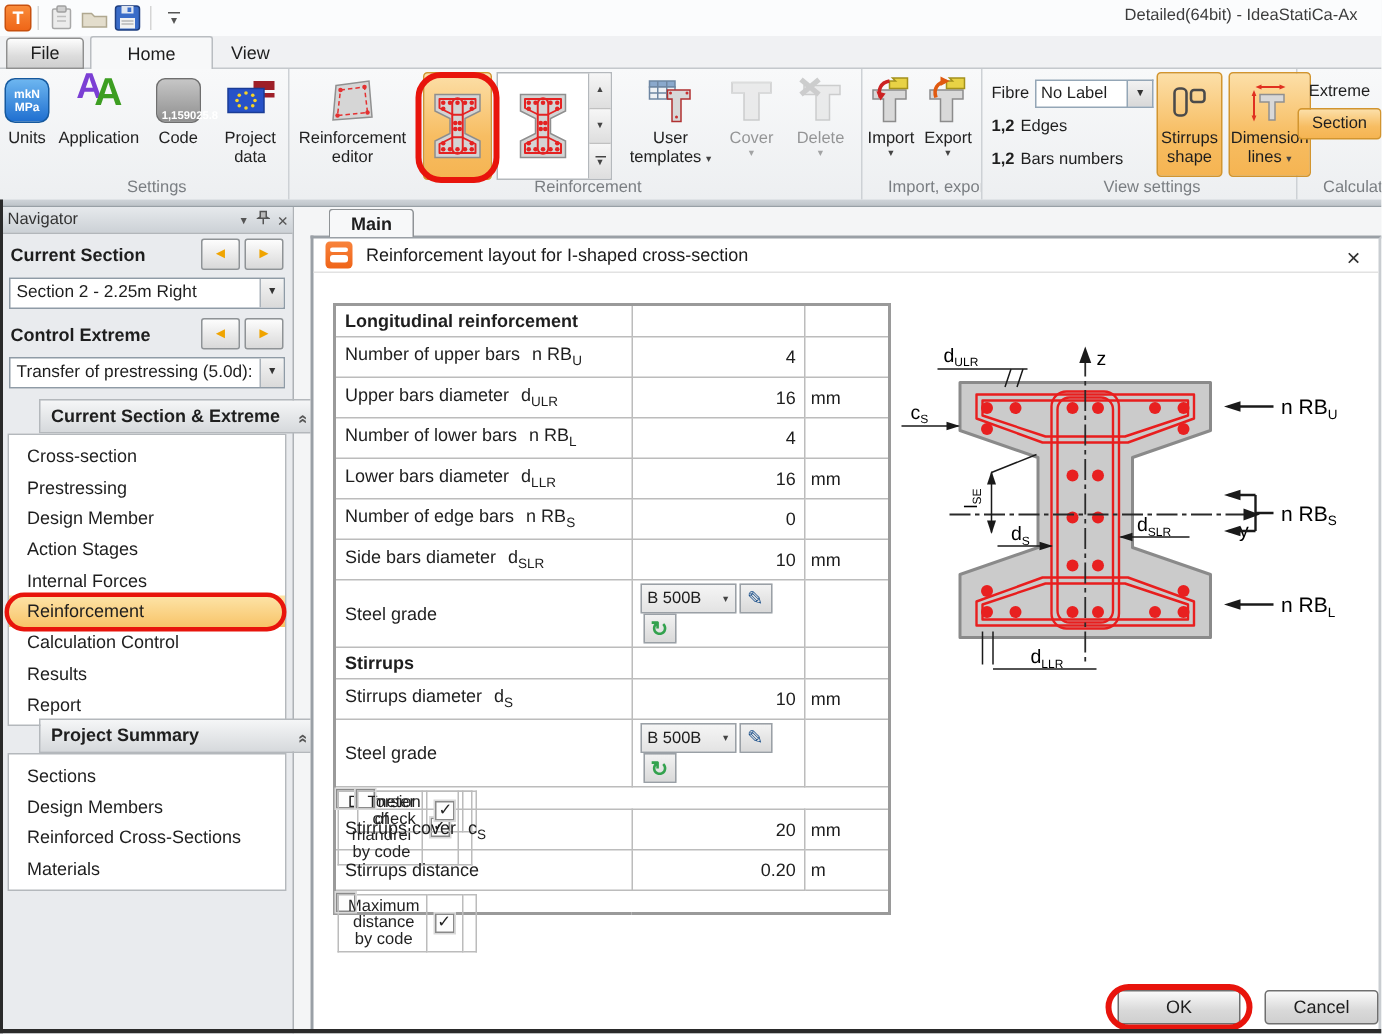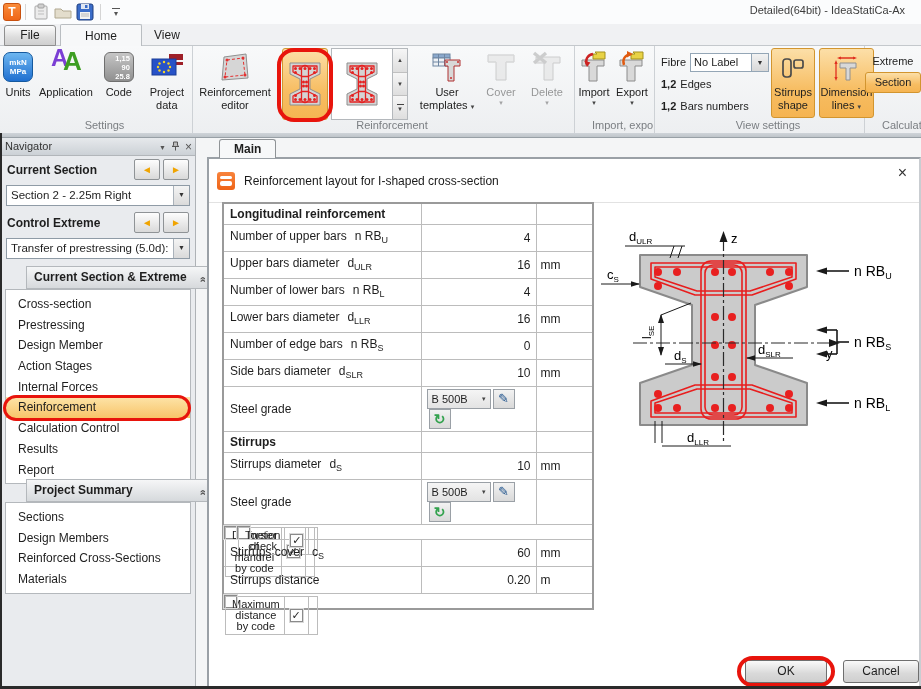--- a/index.html
+++ b/index.html
@@ -90,21 +90,21 @@
   .nav-item { position:relative; line-height:20.7px; height:20.7px; padding-left:12px; font-size:12px; white-space:nowrap; }
   .nav-item.selected { background:linear-gradient(#fde4a8,#f8c469); }
   .oval { position:absolute; left:-3px; right:-1px; top:-2.5px; bottom:-2.5px; border:3.5px solid #e8140c; border-radius:13px; pointer-events:none; }
 
   
   .main-area { position:absolute; left:205px; top:138px; width:716px; height:551px; }
   .main-tab { position:absolute; left:14px; top:1px; height:19px; background:#f7f8f9; border:1px solid #8f9396; border-bottom:none;
               border-radius:3px 3px 0 0; font-weight:bold; font-size:12px; padding:0 14px; line-height:18px; z-index:2; }
   .dialog { position:absolute; left:2px; top:19px; right:0px; bottom:0px; background:#fff;
             border:2px solid; border-color:#9aa0a6 #c9cdd1 #c9cdd1 #9aa0a6; }
-  .dlg-head { position:absolute; left:0; right:0; top:0; height:44px; border-bottom:1px solid #e2e2e2; display:flex; align-items:center; }
+  .dlg-head { position:absolute; left:0; right:0; top:0; height:23px; border-bottom:1px solid #e2e2e2; display:flex; align-items:center; }
   .dlg-ico { width:18px; height:18px; background:linear-gradient(#f8833c,#ef6418); border-radius:3px; margin:0 9px 0 8px; position:relative; }
   .dlg-ico::before { content:""; position:absolute; left:3px; top:4px; right:3px; height:3px; background:#fff; border-radius:2px; }
   .dlg-ico::after { content:""; position:absolute; left:3px; bottom:4px; right:3px; height:5px; background:#fff; border-radius:2px; }
   .dlg-title { font-size:12px; color:#1a1a1a; }
   .dlg-close { position:absolute; right:12px; top:5px; font-size:16px; color:#333; line-height:18px; }
 
   
   .rtable { border-collapse:collapse; margin:13px 0 0 13px; border:2px solid #9a9a9a; font-size:12px; }
   .rtable td { border:1px solid #bcbcbc; vertical-align:middle; }
   .rtable .cl { width:198px; padding:2px 4px 2px 6px; }
@@ -229,21 +229,21 @@
         <span class="ic">
           <span style="position:relative;width:34px;height:32px;">
             <span style="position:absolute;left:2px;top:0;font-size:24px;font-weight:bold;color:#7b3fd4;">A</span>
             <span style="position:absolute;left:14px;top:4px;font-size:26px;font-weight:bold;color:#3d9e22;">A</span>
           </span>
         </span>
         <span>Application</span>
       </div>
       <div class="bigbtn">
         <span class="ic">
-          <span style="width:30px;height:30px;background:linear-gradient(#c6c6c6,#8f8f8f);border:1px solid #6f6f6f;border-radius:6px;color:#fff;font-size:7.5px;font-weight:bold;display:flex;flex-direction:column;align-items:flex-end;justify-content:flex-end;line-height:9px;padding:0 3px;">
+          <span style="width:30px;height:30px;background:linear-gradient(#c6c6c6,#8f8f8f);border:1px solid #6f6f6f;border-radius:6px;color:#fff;font-size:7.5px;font-weight:bold;display:flex;flex-direction:row;align-items:flex-end;justify-content:flex-start;line-height:9px;padding:0 3px;">
             <span>1,15</span>
               <span>90</span>
               <span>25.8</span>
           </span>
         </span>
         <span style="width:40px;">Code</span>
       </div>
       <div class="bigbtn">
         <span class="ic">
           <svg width="36" height="30">
@@ -567,21 +567,21 @@
               <td class="cv"><span class="combo">
                   <span>B 500B</span>
                   <span class="carr">▾</span>
                 </span><span class="ibtn pen">✎</span><span class="ibtn ref">↻</span></td>
               <td class="cu"></td>
             </tr>
             <tr class="chk"><td class="cl">Diameter of mandrel by code</td><td class="cv"><span class="chk">✓</span></td><td class="cu"></td></tr>
             <tr class="chk"><td class="cl">Torsion check</td><td class="cv"><span class="chk">✓</span></td><td class="cu"></td></tr>
             <tr class="val">
               <td class="cl">Stirrups cover<span class="sym">c<sub>S</sub></span></td>
-              <td class="cv num">60</td>
+              <td class="cv num">20</td>
               <td class="cu">mm</td>
             </tr>
             <tr class="val">
               <td class="cl">Stirrups distance</td>
               <td class="cv num">0.20</td>
               <td class="cu">m</td>
             </tr>
             <tr class="chk"><td class="cl">Maximum distance by code</td><td class="cv"><span class="chk">✓</span></td><td class="cu"></td></tr>
           </tbody>
       </table>

